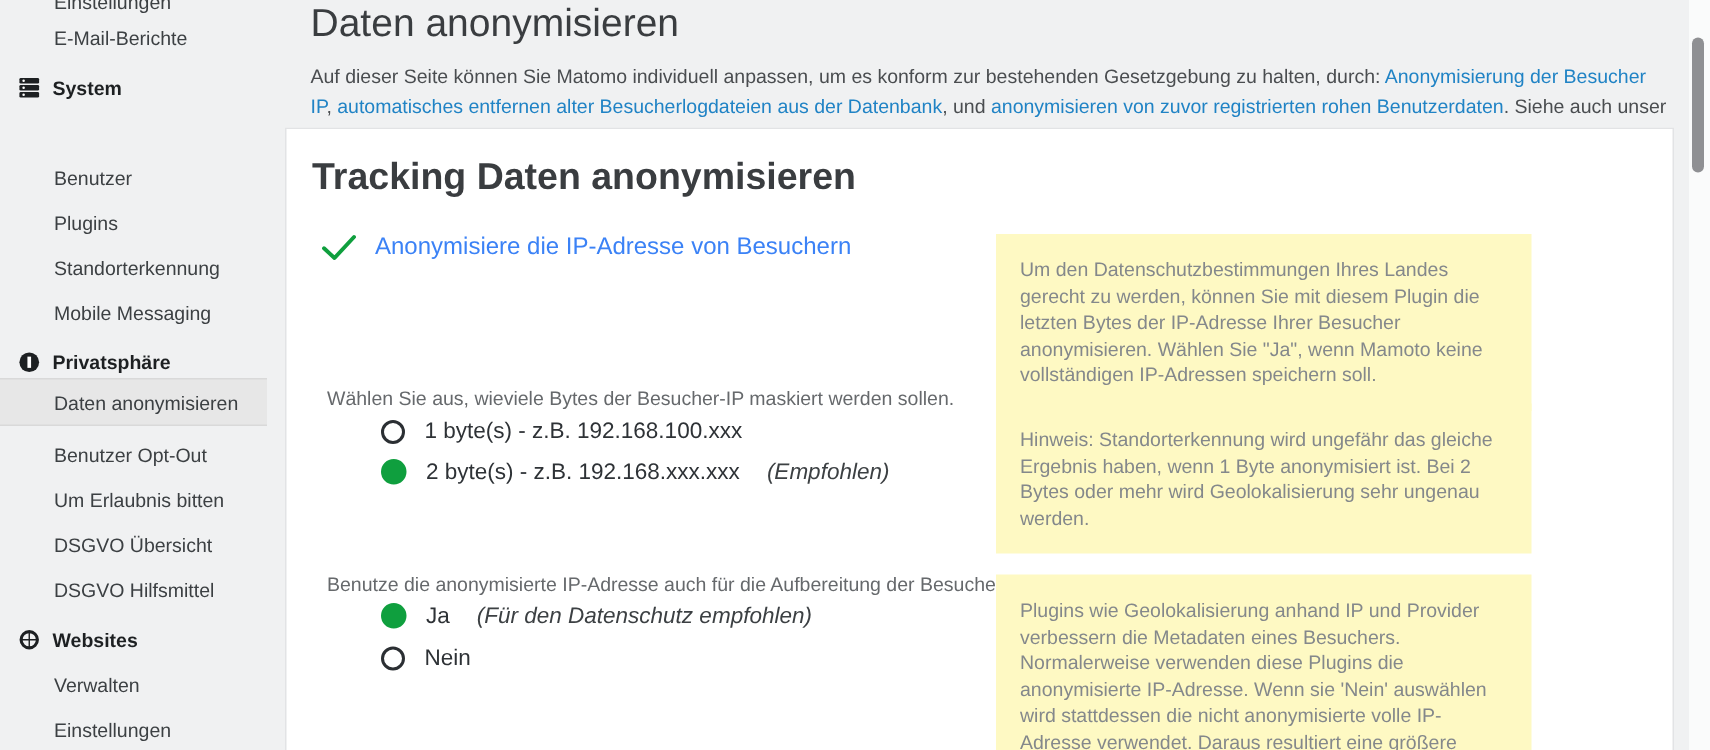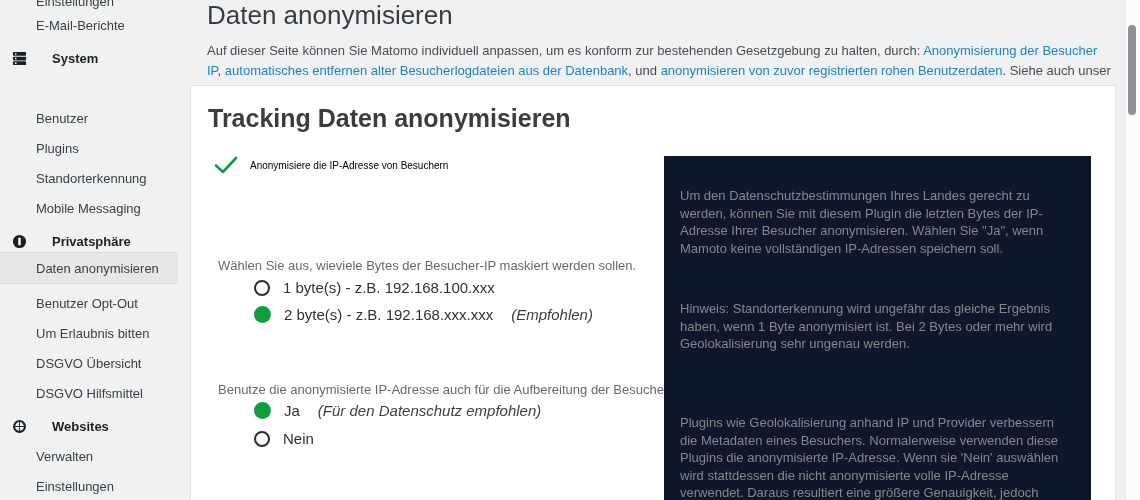--- a/index.html
+++ b/index.html
@@ -11,21 +11,21 @@
 
   
   .sidebar { position:absolute; left:0; top:0; width:178px; height:500px; }
   .side-item {
     position:absolute; left:0; width:178px; height:30px;
     padding-left:36px; display:flex; align-items:center;
     font-size:13px; color:#3c4043; cursor:pointer; white-space:nowrap;
   }
   .side-header {
     position:absolute; left:0; width:178px; height:30px;
-    padding-left:12px; display:flex; align-items:center; gap:25px;
+    padding-left:12px; display:flex; align-items:center; gap:8px;
     font-size:13px; font-weight:bold; color:#1d2022; white-space:nowrap;
   }
   .side-item.active {
     background:#e7e7e7; border-top:1px solid #d9d9d9; border-bottom:1px solid #d9d9d9;
     height:32px;
   }
   .side-header .ico { display:inline-flex; width:15px; height:15px; }
 
   
   .main-title {
@@ -44,42 +44,42 @@
     background:#ffffff; border:1px solid #e2e3e5;
   }
   .card-title {
     position:absolute; left:17px; top:18px;
     font-size:25px; font-weight:700; color:#3a3d40;
   }
   .check-row {
     position:absolute; left:23px; top:70px;
     display:flex; align-items:center; gap:12px; cursor:pointer;
   }
-  .check-row .lbl { font-size:10px; color:#000000; }
+  .check-row .lbl { font-size:16px; color:#3b82f6; }
 
   .form-label {
     position:absolute; left:27px;
     font-size:13px; color:#66696c;
   }
   .radio-row {
     position:absolute; left:27px; display:flex; align-items:center; gap:13px;
     cursor:pointer;
     padding-left:36px;
   }
   .radio-dot {
     width:16px; height:16px; border-radius:50%;
     border:2px solid #2b2f33; background:#fff; flex:none;
   }
   .radio-dot.sel { border:none; background:#0f9f3e; width:17px; height:17px; }
   .radio-row .lbl { font-size:15px; color:#2e3236; white-space:nowrap; }
   .radio-row .note { font-size:15px; font-style:italic; color:#3c4043; margin-left:5px; }
 
   .help-box {
-    position:absolute; left:473px; width:427px;
-    background:#0f172a; padding:31px 16px;
+    position:absolute; left:473px; width:357px;
+    background:#fef9c3; padding:15px 16px;
     font-size:13px; line-height:17.5px; color:#84888b;
   }
 
   
   .scroll-track { position:absolute; right:0; top:0; width:14px; height:500px; background:#fafbfb; }
   .scroll-thumb {
     position:absolute; right:4px; top:25px; width:8px; height:90px;
     background:#8f9093; border-radius:4px; cursor:pointer;
   }
 </style>

